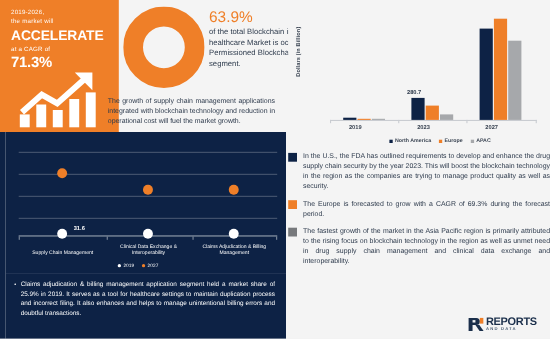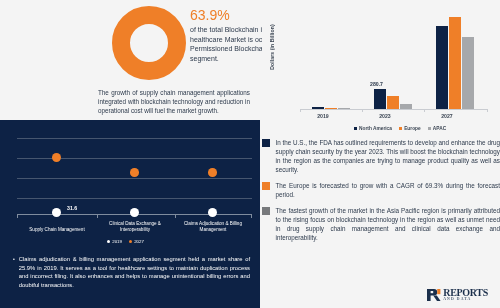--- a/index.html
+++ b/index.html
@@ -67,21 +67,21 @@
   .bullet { display:flex; gap:6px; margin-bottom:7px; }
   .bsq { width:7.5px; height:7.5px; flex:0 0 7.5px; margin-top:1px; }
   .bsq.navy { background:#0d2245; }
   .bsq.orange { background:#ef7f28; }
   .bsq.gray { background:#77797c; }
   .btext { font-size:6.3px; line-height:9px; color:#2d3a4c; text-align:justify; }
 
   
   .logo { position:absolute; right:12px; bottom:6px; display:flex; align-items:flex-end; gap:2px; }
   .logo-mark { position:relative; width:15px; height:14px; }
-  .logo-text-wrap { line-height:1;font-family:Liberation Serif, serif; }
+  .logo-text-wrap { line-height:1; }
   .logo-main { font-size:10px; font-weight:bold; color:#1b2f4b; letter-spacing:-.3px; }
   .logo-sub { font-size:3.8px; font-weight:bold; color:#4f6176; letter-spacing:1.1px; margin-top:.5px; }
 
   
   .dotchart {
     position:absolute; left:5px; top:120px; width:255px; height:129px; background:#0d2245;
   }
   .dc-grid { position:absolute; left:12px; right:8px; height:1px; background:#46566f; }
   .dc-axis { position:absolute; left:12px; right:8px; bottom:34px; height:1px; background:#7f8c9e; }
   .dc-tick { position:absolute; bottom:31px; width:1px; height:3px; background:#7f8c9e; }
@@ -105,20 +105,39 @@
   .bb-bullet { color:#ffffff; font-size:5px; line-height:8.5px; }
   .bb-text { color:#ffffff; font-size:5.8px; line-height:8.6px; text-align:justify; }
 </style>
 </head>
 <body>
 
 <div class="page">
 
   <div class="left-strip"></div>
 
+  <div class="accel-panel">
+    <div class="accel-l1">2019-2026,</div>
+    <div class="accel-l2">the market will</div>
+    <div class="accel-big">ACCELERATE</div>
+    <div class="accel-l4">at a CAGR of</div>
+    <div class="accel-cagr">71.3%</div>
+
+    <svg class="growth-art" viewBox="0 0 88 54">
+
+      <path d="M8 40 L26 24 L40 32 L66 9" stroke="#ffffff" stroke-width="5.5" fill="none" stroke-linecap="butt"></path>
+      <path d="M56 4 L72 4 L72 20 Z" fill="#ffffff"></path>
+
+      <rect x="6" y="42" width="9" height="12" fill="#ffffff"></rect>
+      <rect x="21" y="33" width="9" height="21" fill="#ffffff"></rect>
+      <rect x="36" y="38" width="9" height="16" fill="#ffffff"></rect>
+      <rect x="51" y="28" width="9" height="26" fill="#ffffff"></rect>
+      <rect x="66" y="22" width="9" height="32" fill="#ffffff"></rect>
+    </svg>
+  </div>
 
   <div class="donut-wrap">
     <svg viewBox="0 0 74 74" width="74" height="74">
 
       <circle cx="37" cy="37" r="28" fill="none" stroke="#ef7f28" stroke-width="18"></circle>
 
       <circle cx="37" cy="37" r="28" fill="none" stroke="#0d2245" stroke-width="18" stroke-dasharray="63.5 112.4" transform="rotate(-90 37 37)" style="transform-box:view-box;" stroke-dashoffset="0" transform-origin="37 37"></circle>
       <circle cx="37" cy="37" r="28" fill="none" stroke="#0d2245" stroke-width="18" stroke-dasharray="0 1000"></circle>
     </svg>
   </div>

